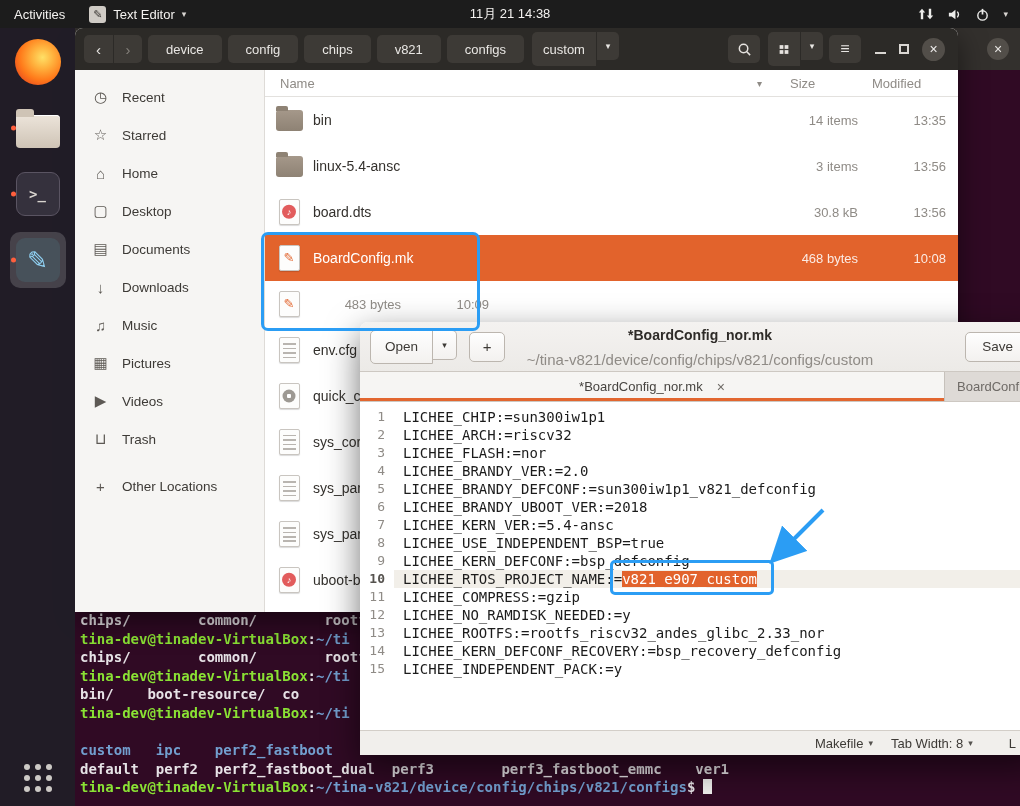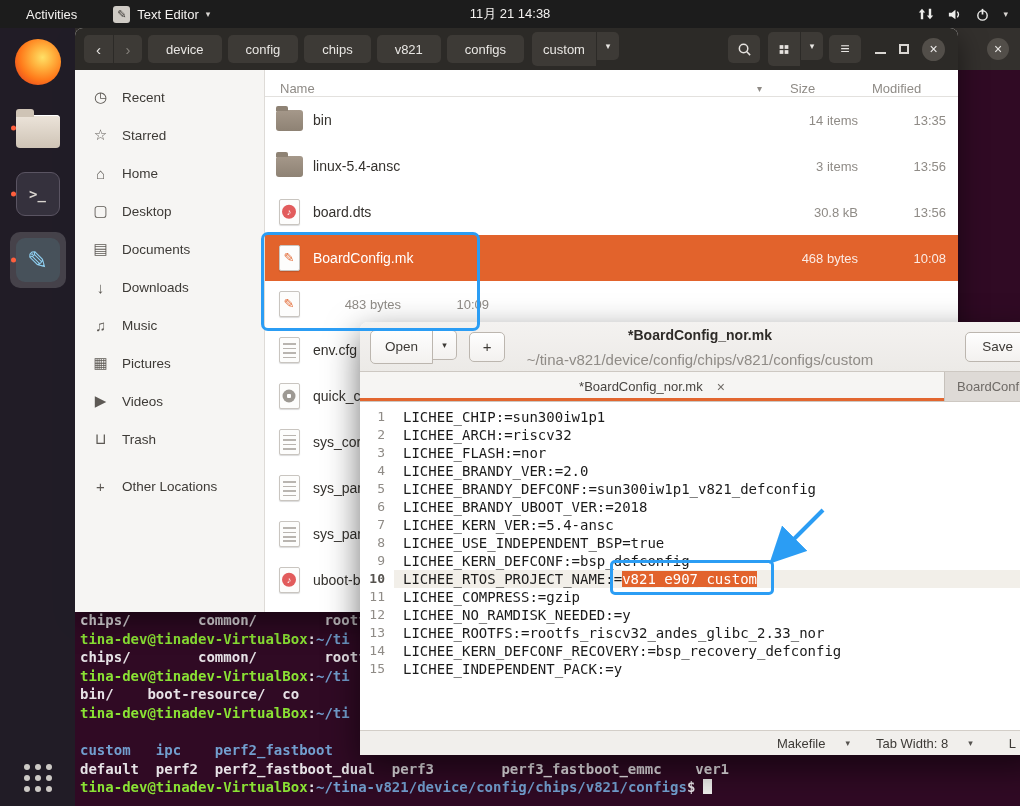--- a/index.html
+++ b/index.html
@@ -3,21 +3,21 @@
 <meta charset="utf-8">
 <style>
   *{margin:0;padding:0;box-sizing:border-box}
   html,body{width:1020px;height:806px;overflow:hidden;background:#300a24;
     font-family:"Liberation Sans","DejaVu Sans",sans-serif}
   .desktop{position:relative;width:1020px;height:806px;overflow:hidden}
 
   
   .topbar{position:absolute;left:0;top:0;width:100%;height:28px;background:#1c1c1c;
     color:#f4f2f0;display:flex;align-items:center;font-size:13px;z-index:50}
-  .activities{padding:0 26px;height:100%;display:flex;align-items:center}
+  .activities{padding:0 14px;height:100%;display:flex;align-items:center}
   .appmenu{display:flex;align-items:center;gap:7px;padding:0 10px;height:100%}
   .appicon{width:17px;height:17px;background:#cfcbc5;border-radius:3px;color:#3f3c38;
     font-size:11px;display:flex;align-items:center;justify-content:center}
   .chev{font-size:9px;color:#d8d5d1}
   .clock{position:absolute;left:50%;transform:translateX(-50%);font-weight:normal}
   .tray{margin-left:auto;display:flex;align-items:center;gap:13px;padding-right:12px}
   .tray svg{display:block}
 
   
   .dock{position:absolute;left:0;top:28px;width:75px;height:778px;background:rgba(32,29,38,.96);
@@ -74,21 +74,21 @@
   .maximize-glyph{width:10px;height:10px;border:2px solid #dad7d3}
   .close-circle{width:23px;height:23px;border-radius:50%;background:#524e49;color:#eeeceb;display:flex;
     align-items:center;justify-content:center;font-size:14px}
 
   .files-body{flex:1;display:flex;min-height:0}
   .files-sidebar{width:190px;background:#f6f5f3;border-right:1px solid #dedbd7;padding-top:8px;flex:0 0 auto}
   .sitem{height:38px;display:flex;align-items:center;gap:13px;padding-left:17px;font-size:13.5px;color:#3d3a36}
   .sitem.last{margin-top:9px}
   .sicon{width:17px;color:#5d5954;font-size:15px;text-align:center}
   .files-main{flex:1;display:flex;flex-direction:column}
-  .col-header{height:27px;display:flex;align-items:flex-end;border-bottom:1px solid #e3e1de;
+  .col-header{height:27px;display:flex;align-items:center;border-bottom:1px solid #e3e1de;
     color:#8f8b86;font-size:13px;flex:0 0 auto}
   .col-name{flex:1;padding-left:15px;display:flex;align-items:center}
   .sort-chev{margin-left:auto;padding-right:8px;font-size:10px}
   .col-size{width:88px;padding-left:20px}
   .col-mod{width:100px;padding-left:14px}
   .frow{height:46px;display:flex;align-items:center;font-size:14px;color:#34312d}
   .ficon-wrap{width:48px;display:flex;justify-content:center;flex:0 0 auto}
   .fname{flex:1;white-space:nowrap;overflow:hidden}
   .fsize{width:88px;text-align:right;color:#8f8b86;font-size:13px;white-space:nowrap}
   .fmod{width:100px;text-align:right;padding-right:12px;color:#8f8b86;font-size:13px}
@@ -131,21 +131,21 @@
   .etab.inactive{flex:1;justify-content:flex-start;padding-left:12px;color:#6e6a66}
   .editor-text{flex:1;overflow:hidden;padding-top:6px;background:#fff}
   .cline{display:flex;height:18px;font:14px "DejaVu Sans Mono",monospace;line-height:18px}
   .cline .ln{width:34px;text-align:right;padding-right:9px;color:#8f8b86;font-size:13px;flex:0 0 auto}
   .cline .code{flex:1;white-space:pre;color:#1b1b1b;padding-left:9px}
   .cline.current .code{background:#f2efe9}
   .cline.current .ln{color:#55524e;font-weight:bold}
   .selection{background:#e2632c;color:#fff}
   .editor-statusbar{height:25px;background:#f1efec;border-top:1px solid #d3cec8;display:flex;align-items:center;
     justify-content:flex-end;font-size:13px;color:#3d3a36;flex:0 0 auto;padding-right:24px}
-  .status-item{display:flex;align-items:center;gap:20px;margin-left:26px}
+  .status-item{display:flex;align-items:center;gap:5px;margin-left:18px}
   .status-chev{font-size:9px;color:#55524e}
   .status-pos{margin-left:36px}
 
   
   .ann{position:absolute;border:3px solid #2b9df4;z-index:60;pointer-events:none}
   .ann-files{left:261px;top:232px;width:219px;height:99px;border-radius:7px}
   .ann-sel{left:610px;top:560px;width:164px;height:35px;border-radius:5px}
   .ann-arrow{position:absolute;left:745px;top:502px;z-index:60;pointer-events:none}
 </style>
 </head>

